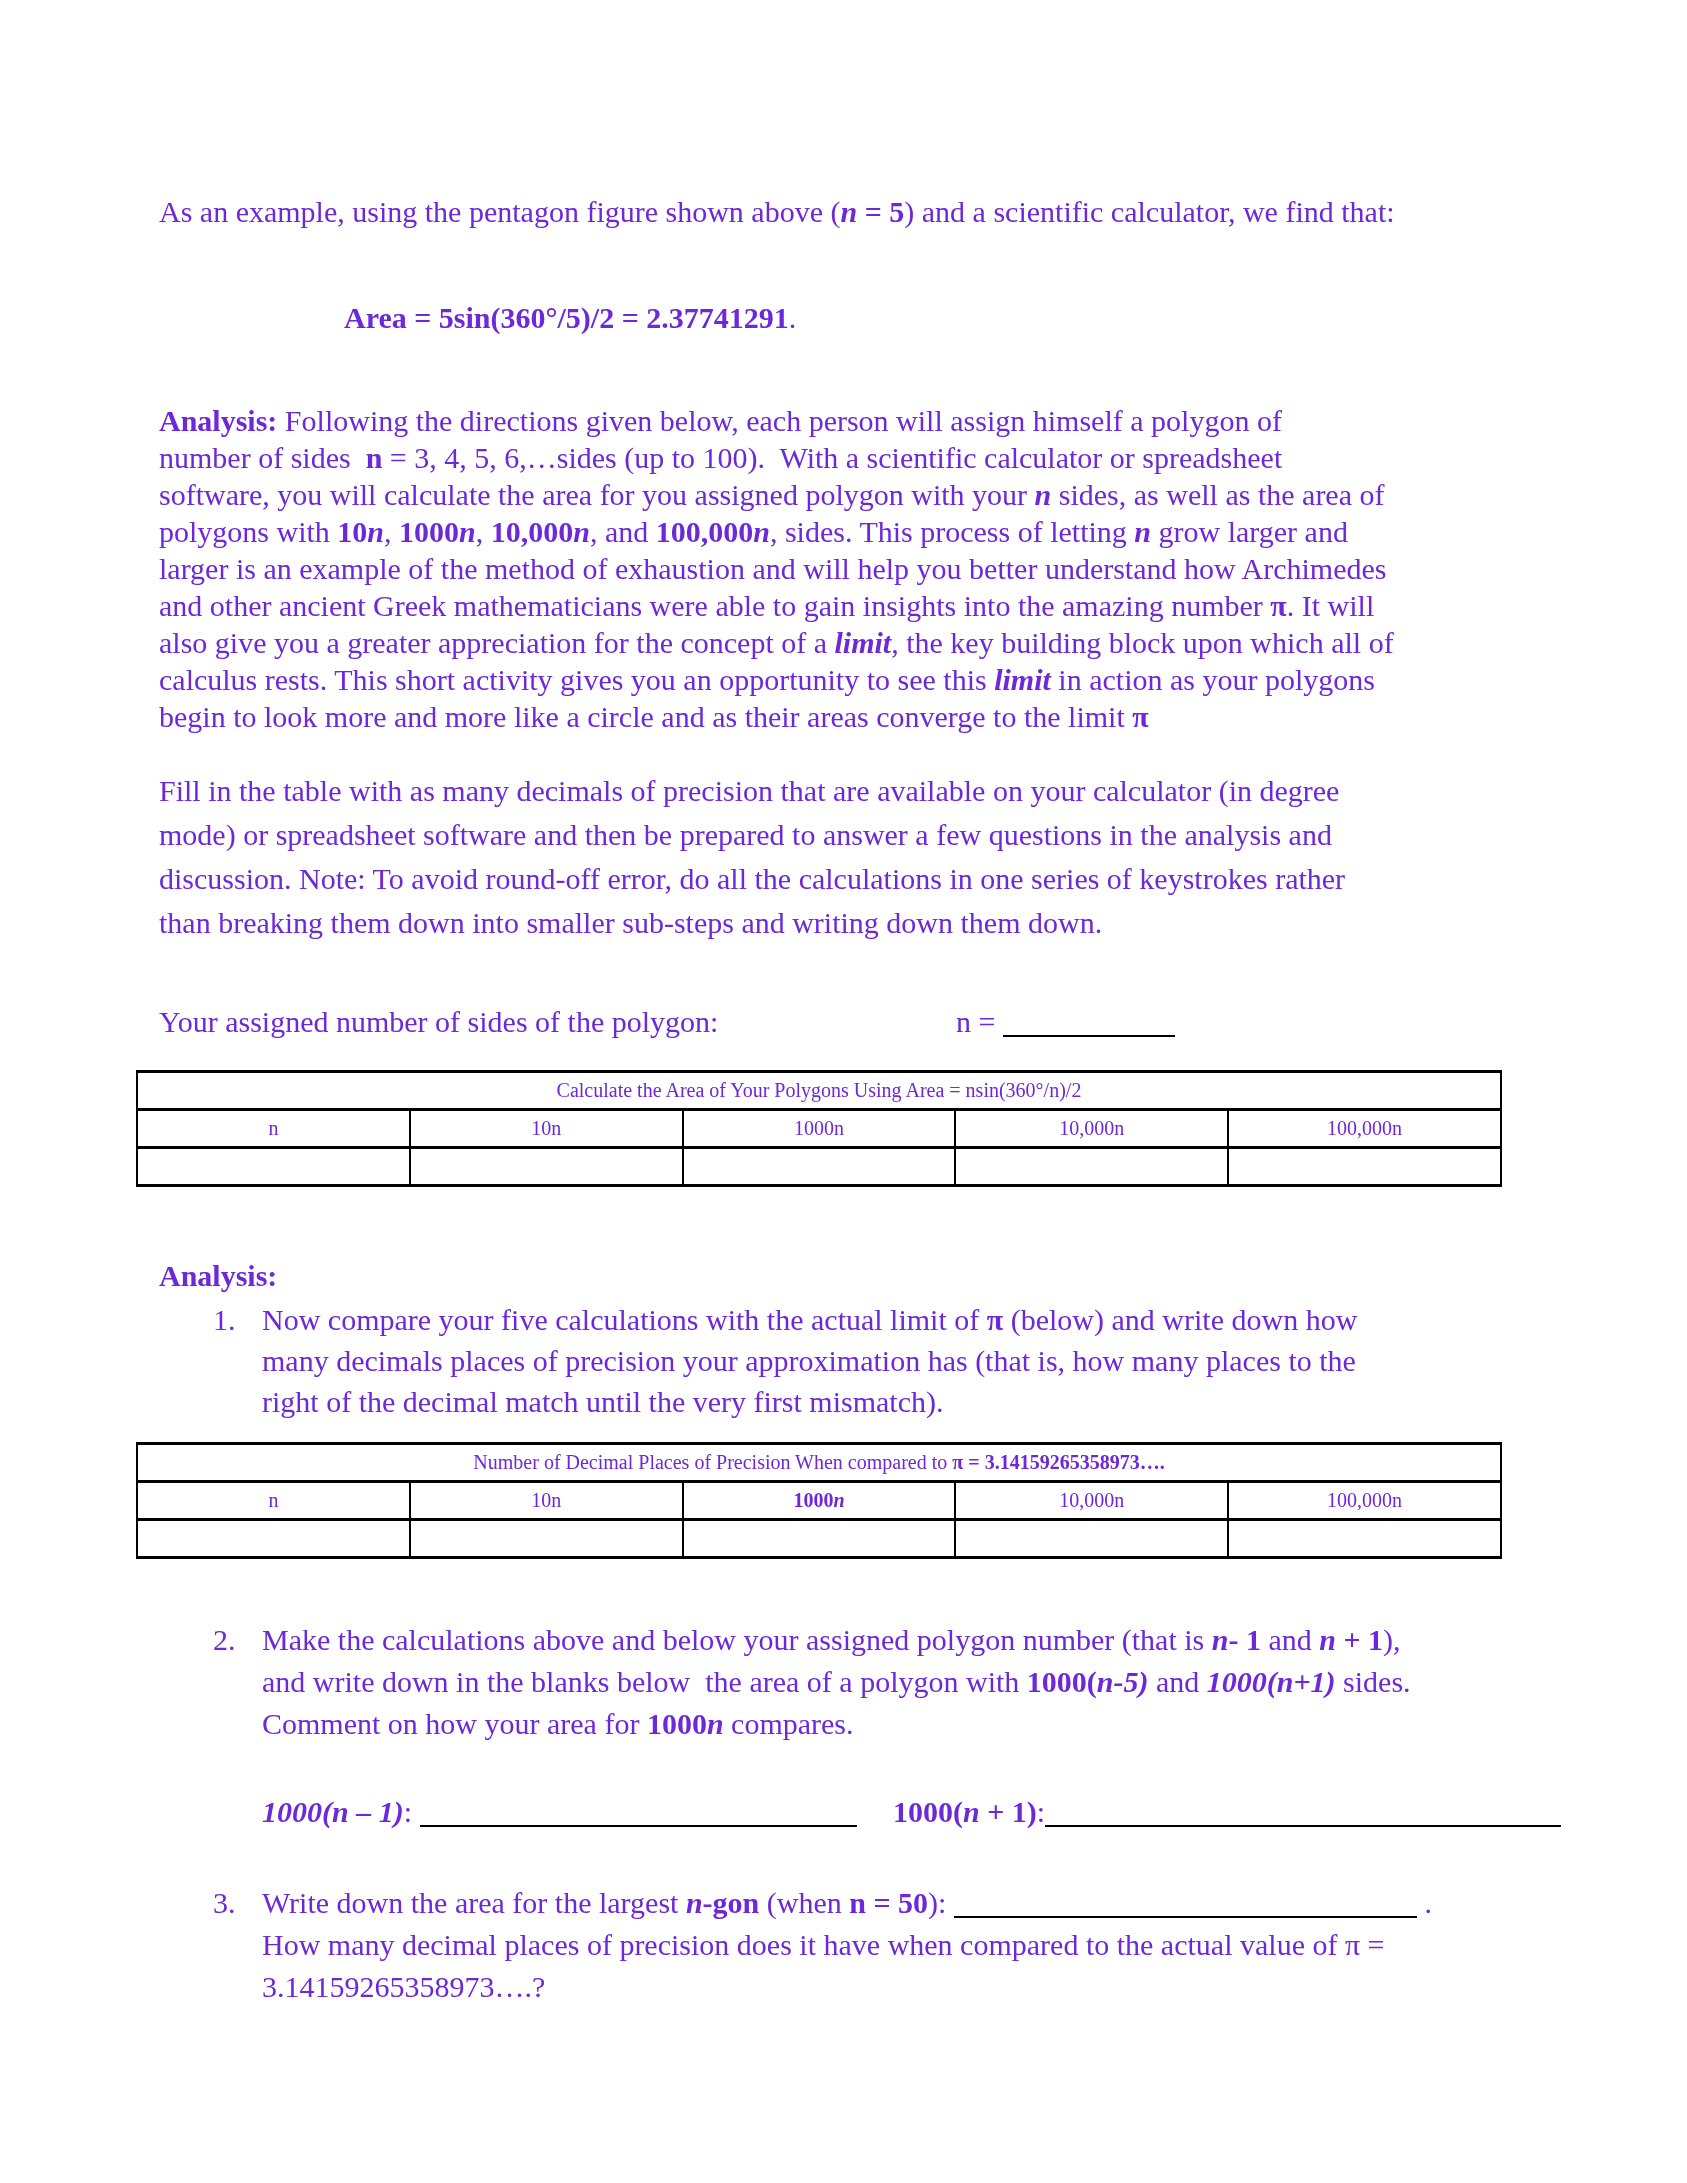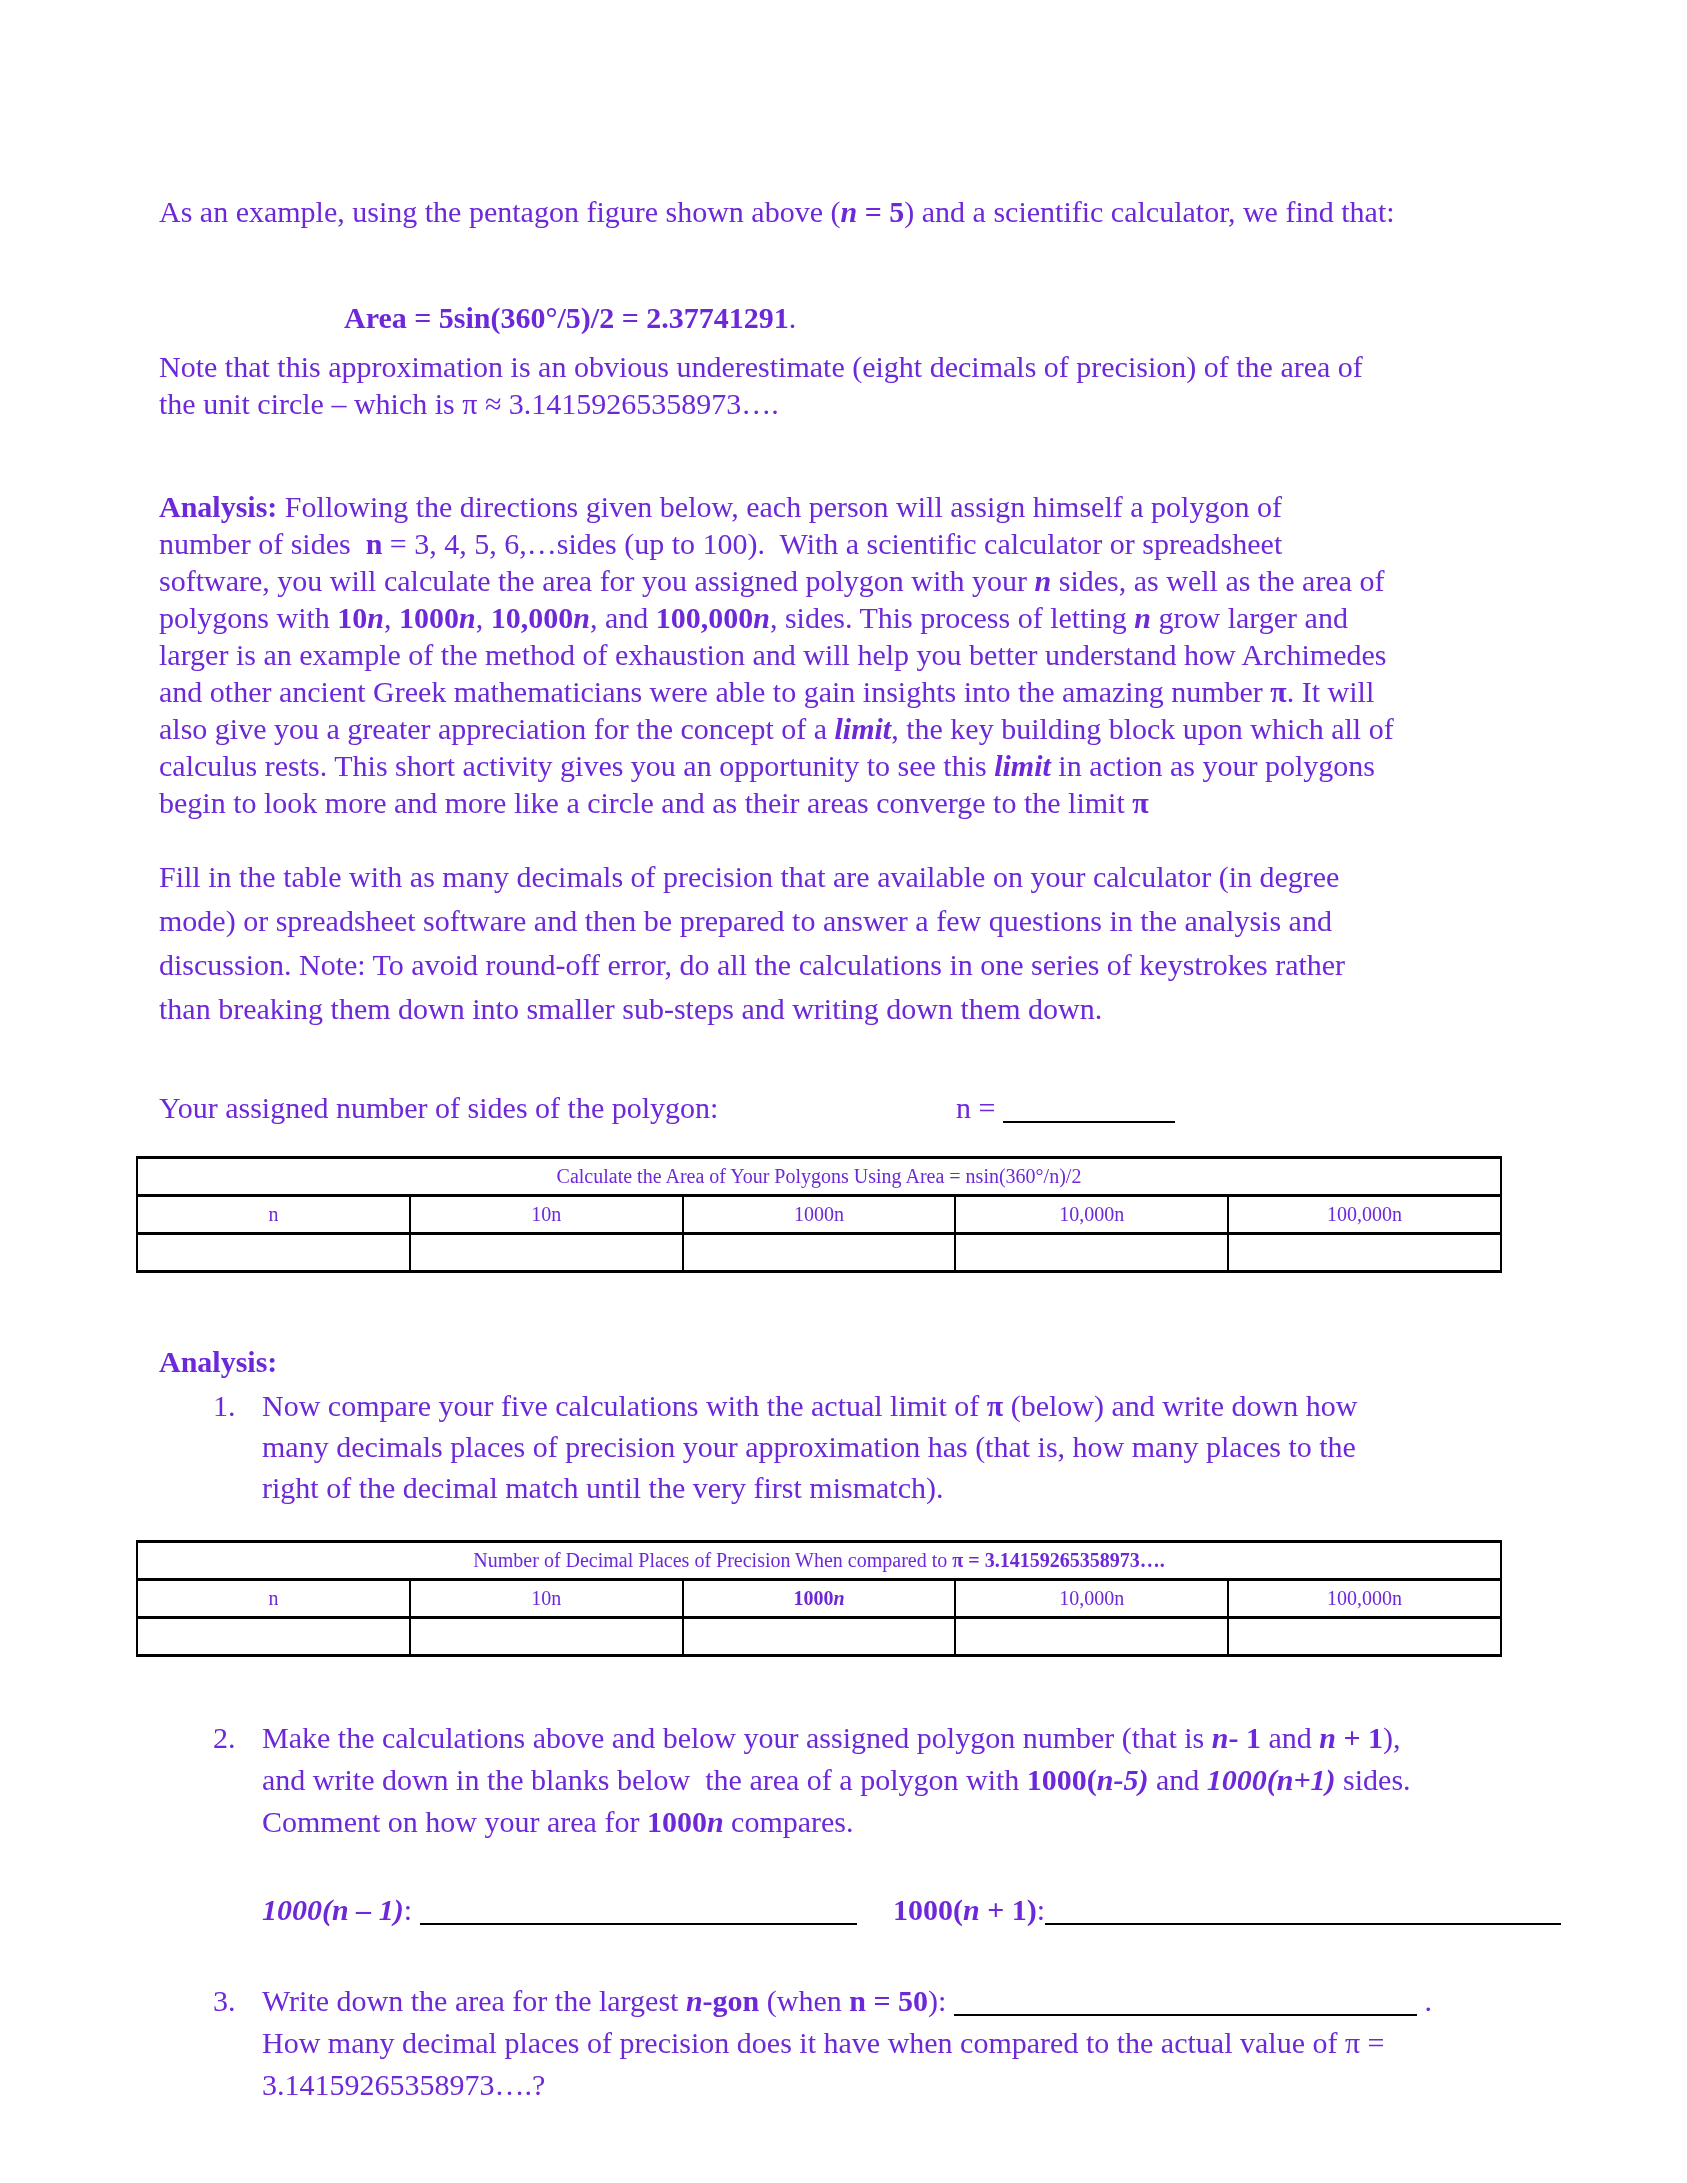--- a/index.html
+++ b/index.html
@@ -36,21 +36,21 @@
   .assigned    { margin-top: 58px;  line-height: 37px; position: relative; }
   .assigned .var-group { position: absolute; left: 797px; top: 0; white-space: nowrap; }
   table.wtable {
     border-collapse: collapse;
     table-layout: fixed;
     width: 1366px;
     margin-left: -23px;
     font-size: 20px;
   }
   table.wtable.t1 { margin-top: 30px; }
-  table.wtable.t2 { margin-top: 32px; }
+  table.wtable.t2 { margin-top: 20px; }
   .wtable td, .wtable th {
     border: 2px solid #000;
     border-top-width: 3.3px;
     border-bottom-width: 3.3px;
     height: 38px;
     text-align: center;
     vertical-align: middle;
     font-weight: normal;
     padding: 0 4px;
   }
@@ -66,22 +66,20 @@
 </style>
 </head>
 <body>
 
 <div class="page">
 
   <p class="para p-intro"><span class="r">As an example, using the pentagon figure shown above (</span><span class="r-bi">n</span><span class="r-b"> = 5</span><span class="r">) and a scientific calculator, we find that:</span></p>
 
   <p class="para p-equation"><span class="r-b">Area = 5sin(360°/5)/2 = 2.37741291</span><span class="r">.</span></p>
 
-  <p class="para p-note"><span class="r">Note that this approximation is an obvious underestimate (eight decimals of precision) of the area of
-the unit circle – which is π ≈ 3.14159265358973….</span></p>
 
   <p class="para p-procedure"><span class="r-b">Analysis:</span><span class="r"> Following the directions given below, each person will assign himself a polygon of
 number of sides  </span><span class="r-b">n</span><span class="r"> = 3, 4, 5, 6,…sides (up to 100).  With a scientific calculator or spreadsheet
 software, you will calculate the area for you assigned polygon with your </span><span class="r-bi">n</span><span class="r"> sides, as well as the area of
 polygons with </span><span class="r-b">10</span><span class="r-bi">n</span><span class="r">, </span><span class="r-b">1000</span><span class="r-bi">n</span><span class="r">, </span><span class="r-b">10,000</span><span class="r-bi">n</span><span class="r">, and </span><span class="r-b">100,000</span><span class="r-bi">n</span><span class="r">, sides. This process of letting </span><span class="r-bi">n</span><span class="r"> grow larger and
 larger is an example of the </span><span class="r-i">method of exhaustion</span><span class="r"> and will help you better understand how Archimedes
 and other ancient Greek mathematicians were able to gain insights into the amazing number </span><span class="r-b">π</span><span class="r">. It will
 also give you a greater appreciation for the concept of a </span><span class="r-bi">limit</span><span class="r">, the key building block upon which all of
 calculus rests. This short activity gives you an opportunity to see this </span><span class="r-bi">limit</span><span class="r"> in action as your polygons
 begin to look more and more like a circle and as their areas converge to the limit </span><span class="r-b">π</span></p>

